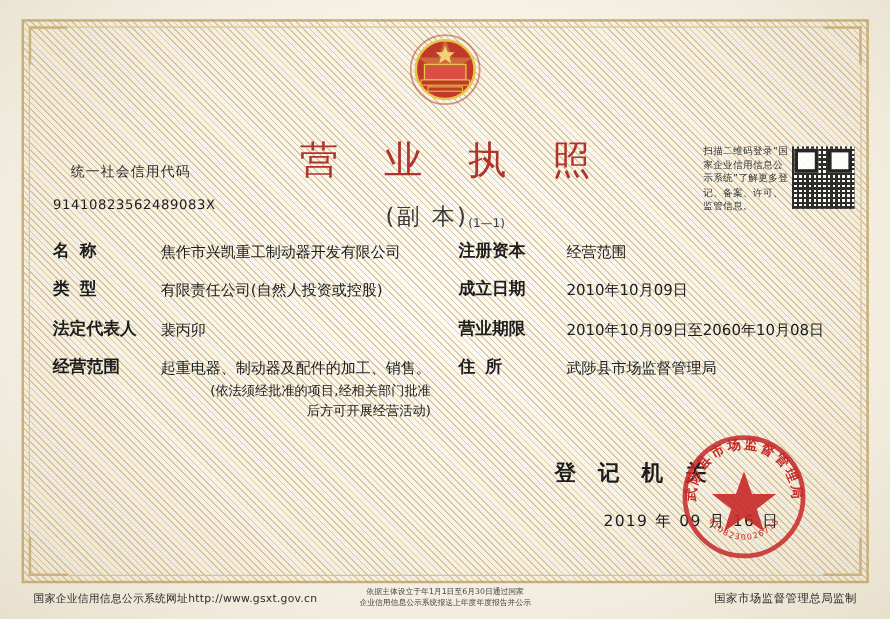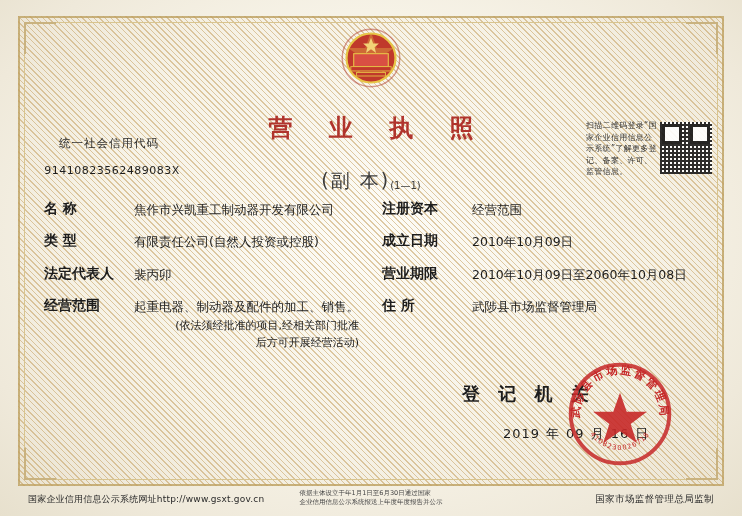--- a/index.html
+++ b/index.html
@@ -39,22 +39,22 @@
   
   .emblem{
     position:absolute;left:50%;top:22px;transform:translateX(-50%);
     width:72px;height:72px;
   }
 
   
   .title{
     position:absolute;left:0;right:0;top:112px;text-align:center;
     font-family:"DejaVu Serif","Liberation Serif",serif;
-    font-weight:bold;
-    font-size:24px;letter-spacing:14px;
+    font-weight:normal;
+    font-size:32px;letter-spacing:14px;
     color:#b0342c;
     text-indent:14px;
   }
   .subtitle{
     position:absolute;left:0;right:0;top:168px;text-align:center;
     font-size:15px;color:#3a3a3a;letter-spacing:2px;
   }
   .subtitle .paren{font-size:19px;}
   .subtitle .sub{font-size:10px;vertical-align:-2px;letter-spacing:0;}
 
@@ -89,20 +89,21 @@
   .fields{position:absolute;left:44px;top:200px;width:660px;}
   .row{display:flex;margin-bottom:13px;}
   .col{display:flex;align-items:flex-start;}
   .col-left{width:338px;}
   .col-right{width:320px;}
   .lab{
     width:84px;flex:0 0 84px;
     font-size:14px;font-weight:bold;color:#1d1d1d;
     display:flex;justify-content:space-between;
     letter-spacing:0;
+    font-family:Liberation Mono, monospace;
   }
   .val{
     font-size:12.5px;color:#1d1d1d;line-height:1.55;
     padding-left:6px;
   }
   .scope .line{display:block;}
   .scope .l2,.scope .l3{font-size:11px;text-align:right;}
 
   
   .registrar{
@@ -120,21 +121,21 @@
     position:absolute;right:66px;top:358px;width:112px;height:112px;
   }
 
   
   .footer-left{
     position:absolute;left:28px;bottom:10px;
     font-size:9px;color:#2a2a2a;letter-spacing:0.2px;
   }
   .footer-center{
     position:absolute;left:50%;bottom:8px;transform:translateX(-50%);
-    text-align:left;font-size:6.5px;color:#444;line-height:1.5;
+    text-align:center;font-size:6.5px;color:#444;line-height:1.5;
   }
   .footer-right{
     position:absolute;right:28px;bottom:10px;
     font-size:9.5px;color:#2a2a2a;letter-spacing:0.4px;
   }
   
   .corner{position:absolute;width:30px;height:30px;border:2px solid #c9b27f;}
   .c-tl{left:24px;top:22px;border-right:none;border-bottom:none;}
   .c-tr{right:24px;top:22px;border-left:none;border-bottom:none;}
   .c-bl{left:24px;bottom:36px;border-right:none;border-top:none;}

